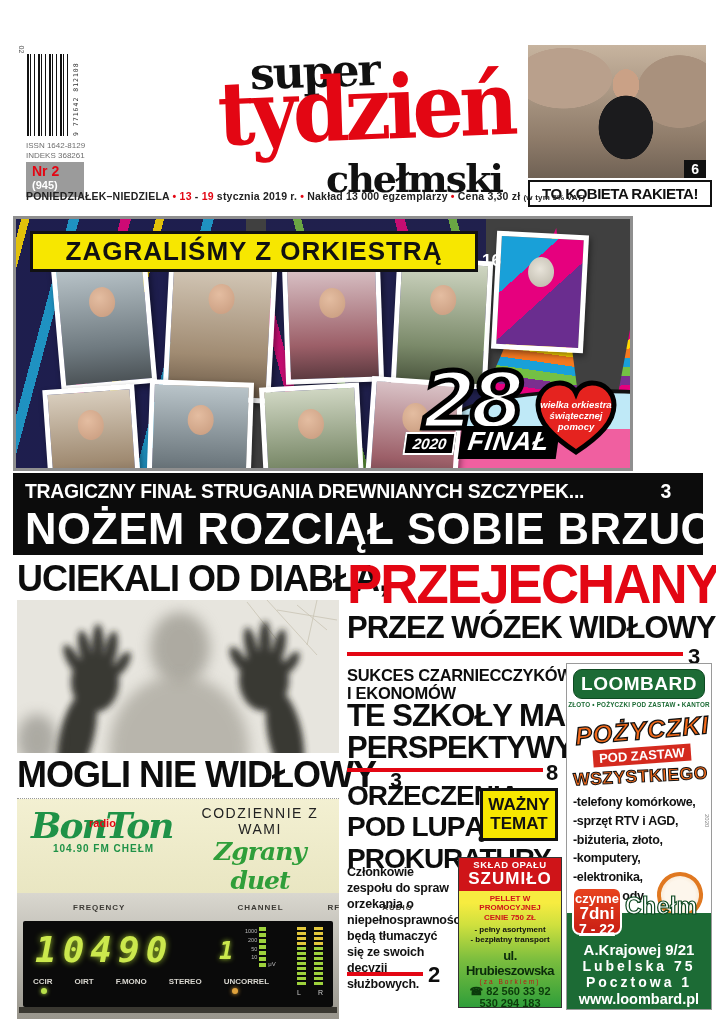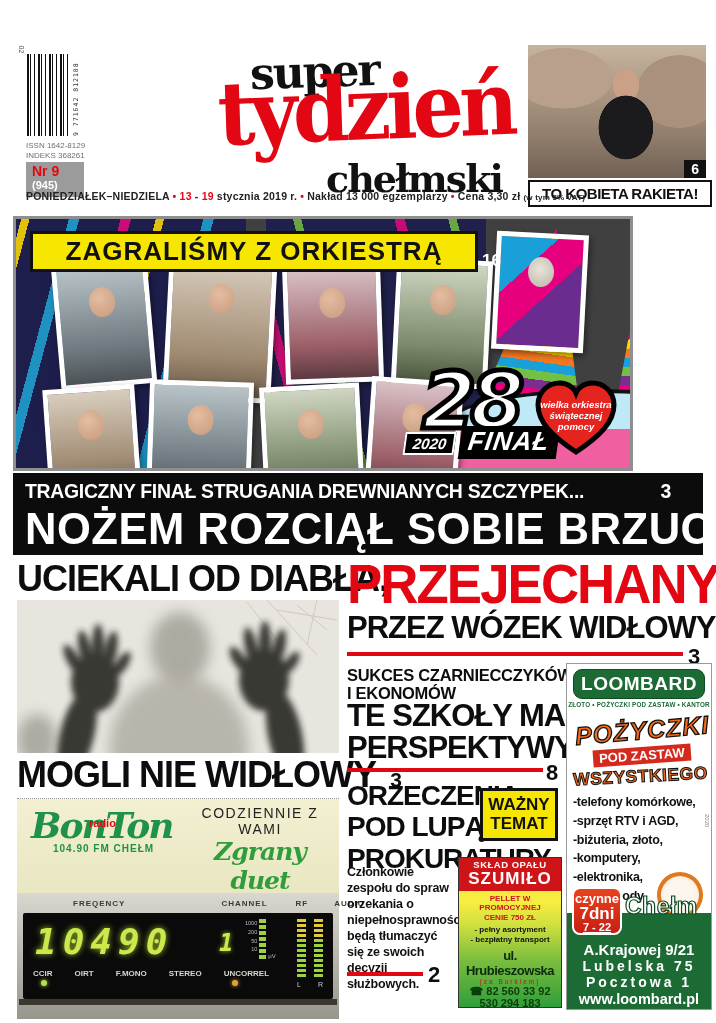--- a/index.html
+++ b/index.html
@@ -117,22 +117,22 @@
   .bt-name{font-family:"DejaVu Serif",serif;font-style:italic;font-weight:bold;font-size:36px;
      color:#1f9247;letter-spacing:-2px;line-height:1;}
   .bt-freq{color:#1f9247;font-weight:bold;font-size:10px;letter-spacing:1px;margin-left:22px;}
   .bt-right{position:absolute;left:168px;top:6px;width:150px;text-align:center;}
   .bt-tag{font-size:14px;letter-spacing:1.5px;color:#222;}
   .bt-show{font-family:"DejaVu Serif",serif;font-style:italic;font-weight:bold;font-size:25px;
      color:#2f9e3a;letter-spacing:-1px;}
   .bt-time{font-size:12.5px;color:#222;margin-top:4px;}
   .bt-time b{font-size:14px;}
   .radioimg{position:relative;height:126px;background:linear-gradient(180deg,#d9d7cf,#98958c);}
-  .metal{height:20px;display:flex;align-items:center;color:#3c3a35;font-size:8px;font-weight:bold;
-     letter-spacing:1px;padding:0 10px;gap:0;}
+  .metal{height:28px;display:flex;align-items:center;color:#3c3a35;font-size:8px;font-weight:bold;
+     letter-spacing:1px;padding:0 10px;gap:16px;}
   .metal span{display:inline-block;}
   .m-freq{margin-left:46px;}
   .m-chan{margin-left:96px;}
   .m-rf{margin-left:28px;}
   .m-audio{margin-left:26px;}
   .panel{position:relative;margin:0 6px;height:86px;background:#0a0a0a;border-radius:2px;}
   .seg{position:absolute;left:12px;top:8px;font-family:"DejaVu Sans Mono",monospace;font-style:italic;
      font-weight:bold;font-size:36px;letter-spacing:6px;color:#cbe84d;text-shadow:0 0 6px #9ec22c;}
   .chanv{position:absolute;left:196px;top:16px;font-family:"DejaVu Sans Mono",monospace;font-style:italic;
      font-weight:bold;font-size:24px;color:#cbe84d;text-shadow:0 0 5px #9ec22c;}
@@ -208,41 +208,41 @@
   .lb-stamp{position:absolute;right:8px;top:208px;width:46px;height:46px;border-radius:50%;
      border:4px solid #e07820;background:radial-gradient(circle,#fdf6ec 55%,#f3d9b8);
      transform:rotate(-15deg);}
   .lb-foot{position:absolute;left:0;bottom:0;width:100%;height:96px;background:#1c6b35;color:#fff;
      text-align:center;padding-top:2px;}
   .lb-open{position:absolute;left:5px;top:-26px;width:50px;height:48px;border-radius:8px;
      background:linear-gradient(180deg,#e8431e,#c81e14);border:2px solid #fff;color:#fff;
      line-height:1;padding-top:3px;}
   .lb-open .o1{font-size:13px;font-weight:bold;}
   .lb-open .o2{font-size:17px;font-weight:bold;}
-  .lb-open .o3{font-size:11px;font-weight:bold;text-decoration:underline;}
+  .lb-open .o3{font-size:14px;font-weight:bold;text-decoration:underline;}
   .lb-city{position:absolute;left:58px;top:-20px;font-size:23px;font-weight:bold;color:#fff;
      -webkit-text-stroke:1.2px #0e4a22;letter-spacing:.5px;}
   .lb-addr1{margin-top:26px;font-size:15px;font-weight:bold;}
   .lb-addr{font-size:14px;font-weight:bold;letter-spacing:3px;}
   .lb-web{font-size:14.5px;font-weight:bold;margin-top:1px;}
 </style>
 </head>
 <body>
 
 <div class="page" data-name="newspaper-front-page">
 
   <div class="corner-code" data-name="corner-code">02</div>
   <div class="barcode" data-name="barcode-icon"></div>
   <div class="barcode-num" data-name="barcode-number">9 771642 812108</div>
   <div class="issn" data-name="issn-block">
     <div data-name="issn-number">ISSN 1642-8129</div>
     <div data-name="index-number">INDEKS 368261</div>
   </div>
   <div class="nr-box" data-name="issue-number-box">
-    <div class="n1" data-name="issue-number">Nr 9</div>
+    <div class="n1" data-name="issue-number">Nr 2</div>
     <div class="n2" data-name="issue-subnumber">(945)</div>
   </div>
 
   <div class="mast" data-name="masthead">
     <div class="super" data-name="masthead-super">super</div>
     <div class="tydz" data-name="masthead-tydzien">tydzień</div>
     <div class="chelm" data-name="masthead-chelmski">chełmski</div>
   </div>
 
   <div class="rakieta" data-name="top-right-photo">

